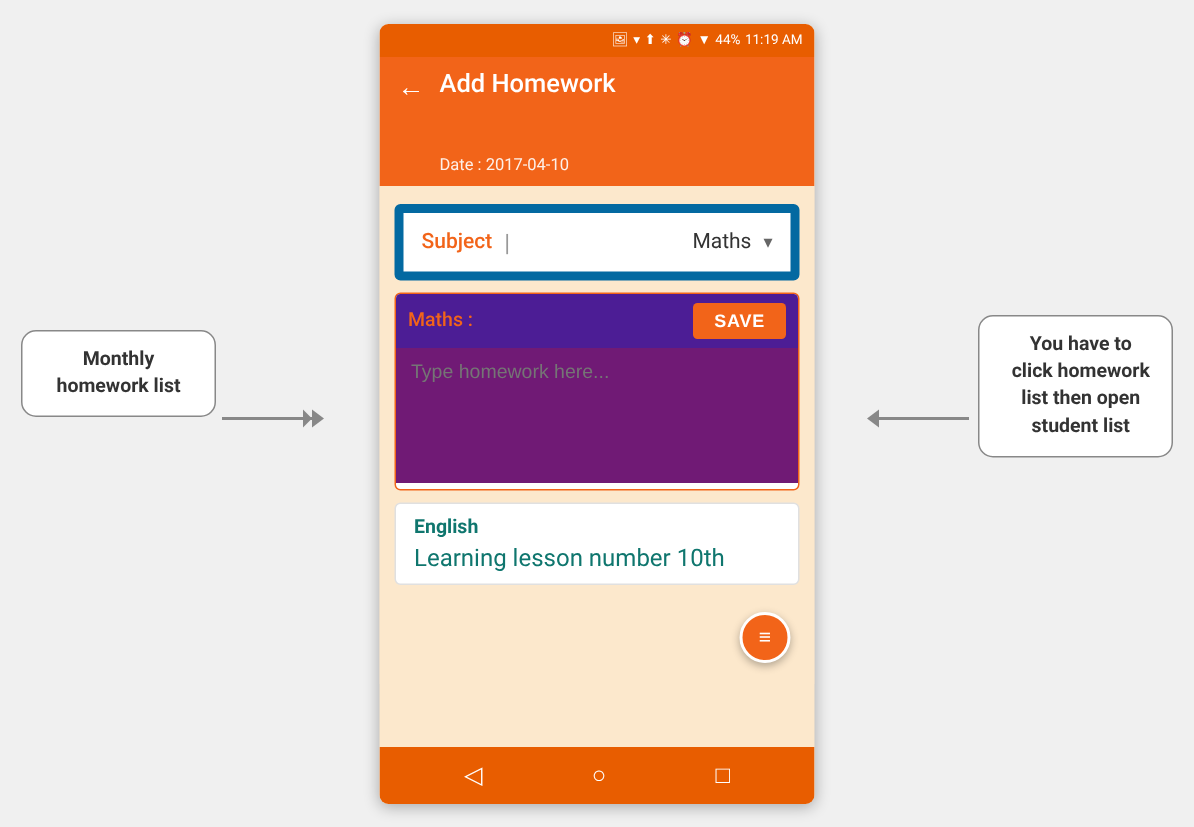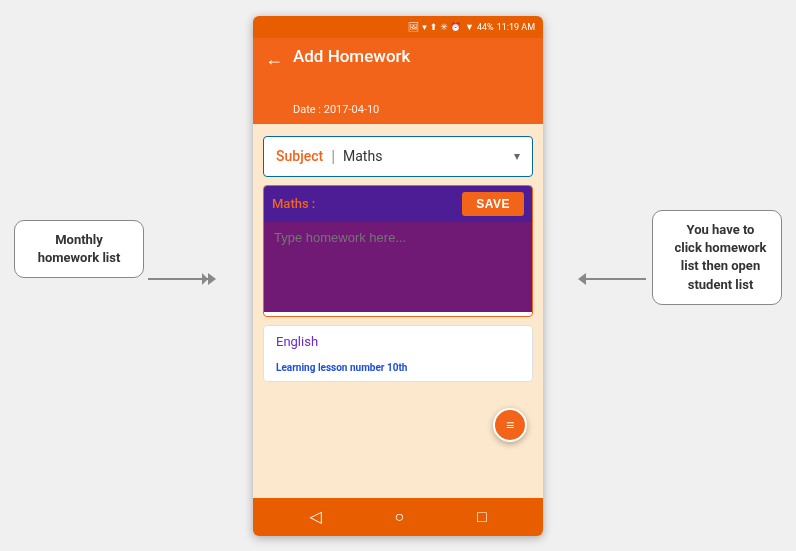--- a/index.html
+++ b/index.html
@@ -95,21 +95,22 @@
     }
 
     
     .subject-selector {
       background: white;
       border-radius: 4px;
       padding: 10px 12px;
       display: flex;
       align-items: center;
       gap: 8px;
-      border: 1px solid #0369a1;
+      border: 6px solid #0369a1;
+      text-align: right;
     }
 
     .subject-label {
       color: #f26419;
       font-size: 14px;
       font-weight: 500;
     }
 
     .subject-divider {
       color: #999;
@@ -176,30 +177,29 @@
 
     
     .homework-list-item {
       background: white;
       border-radius: 4px;
       padding: 8px 12px;
       border: 1px solid #e0e0e0;
     }
 
     .homework-item-subject {
-      color: #6d28d9;
+      color: #0f766e;
       font-size: 13px;
-      font-weight: 400;
-      margin-bottom: 13px;
+      font-weight: 700;
+      margin-bottom: 3px;
     }
 
     .homework-item-text {
-      color: #1d4ed8;
-      font-size: 10px;
-      font-weight: bold;
+      color: #0f766e;
+      font-size: 16px;
     }
 
     
     .bottom-nav {
       background: #e85d00;
       height: 38px;
       display: flex;
       align-items: center;
       justify-content: space-around;
       padding: 0 20px;

